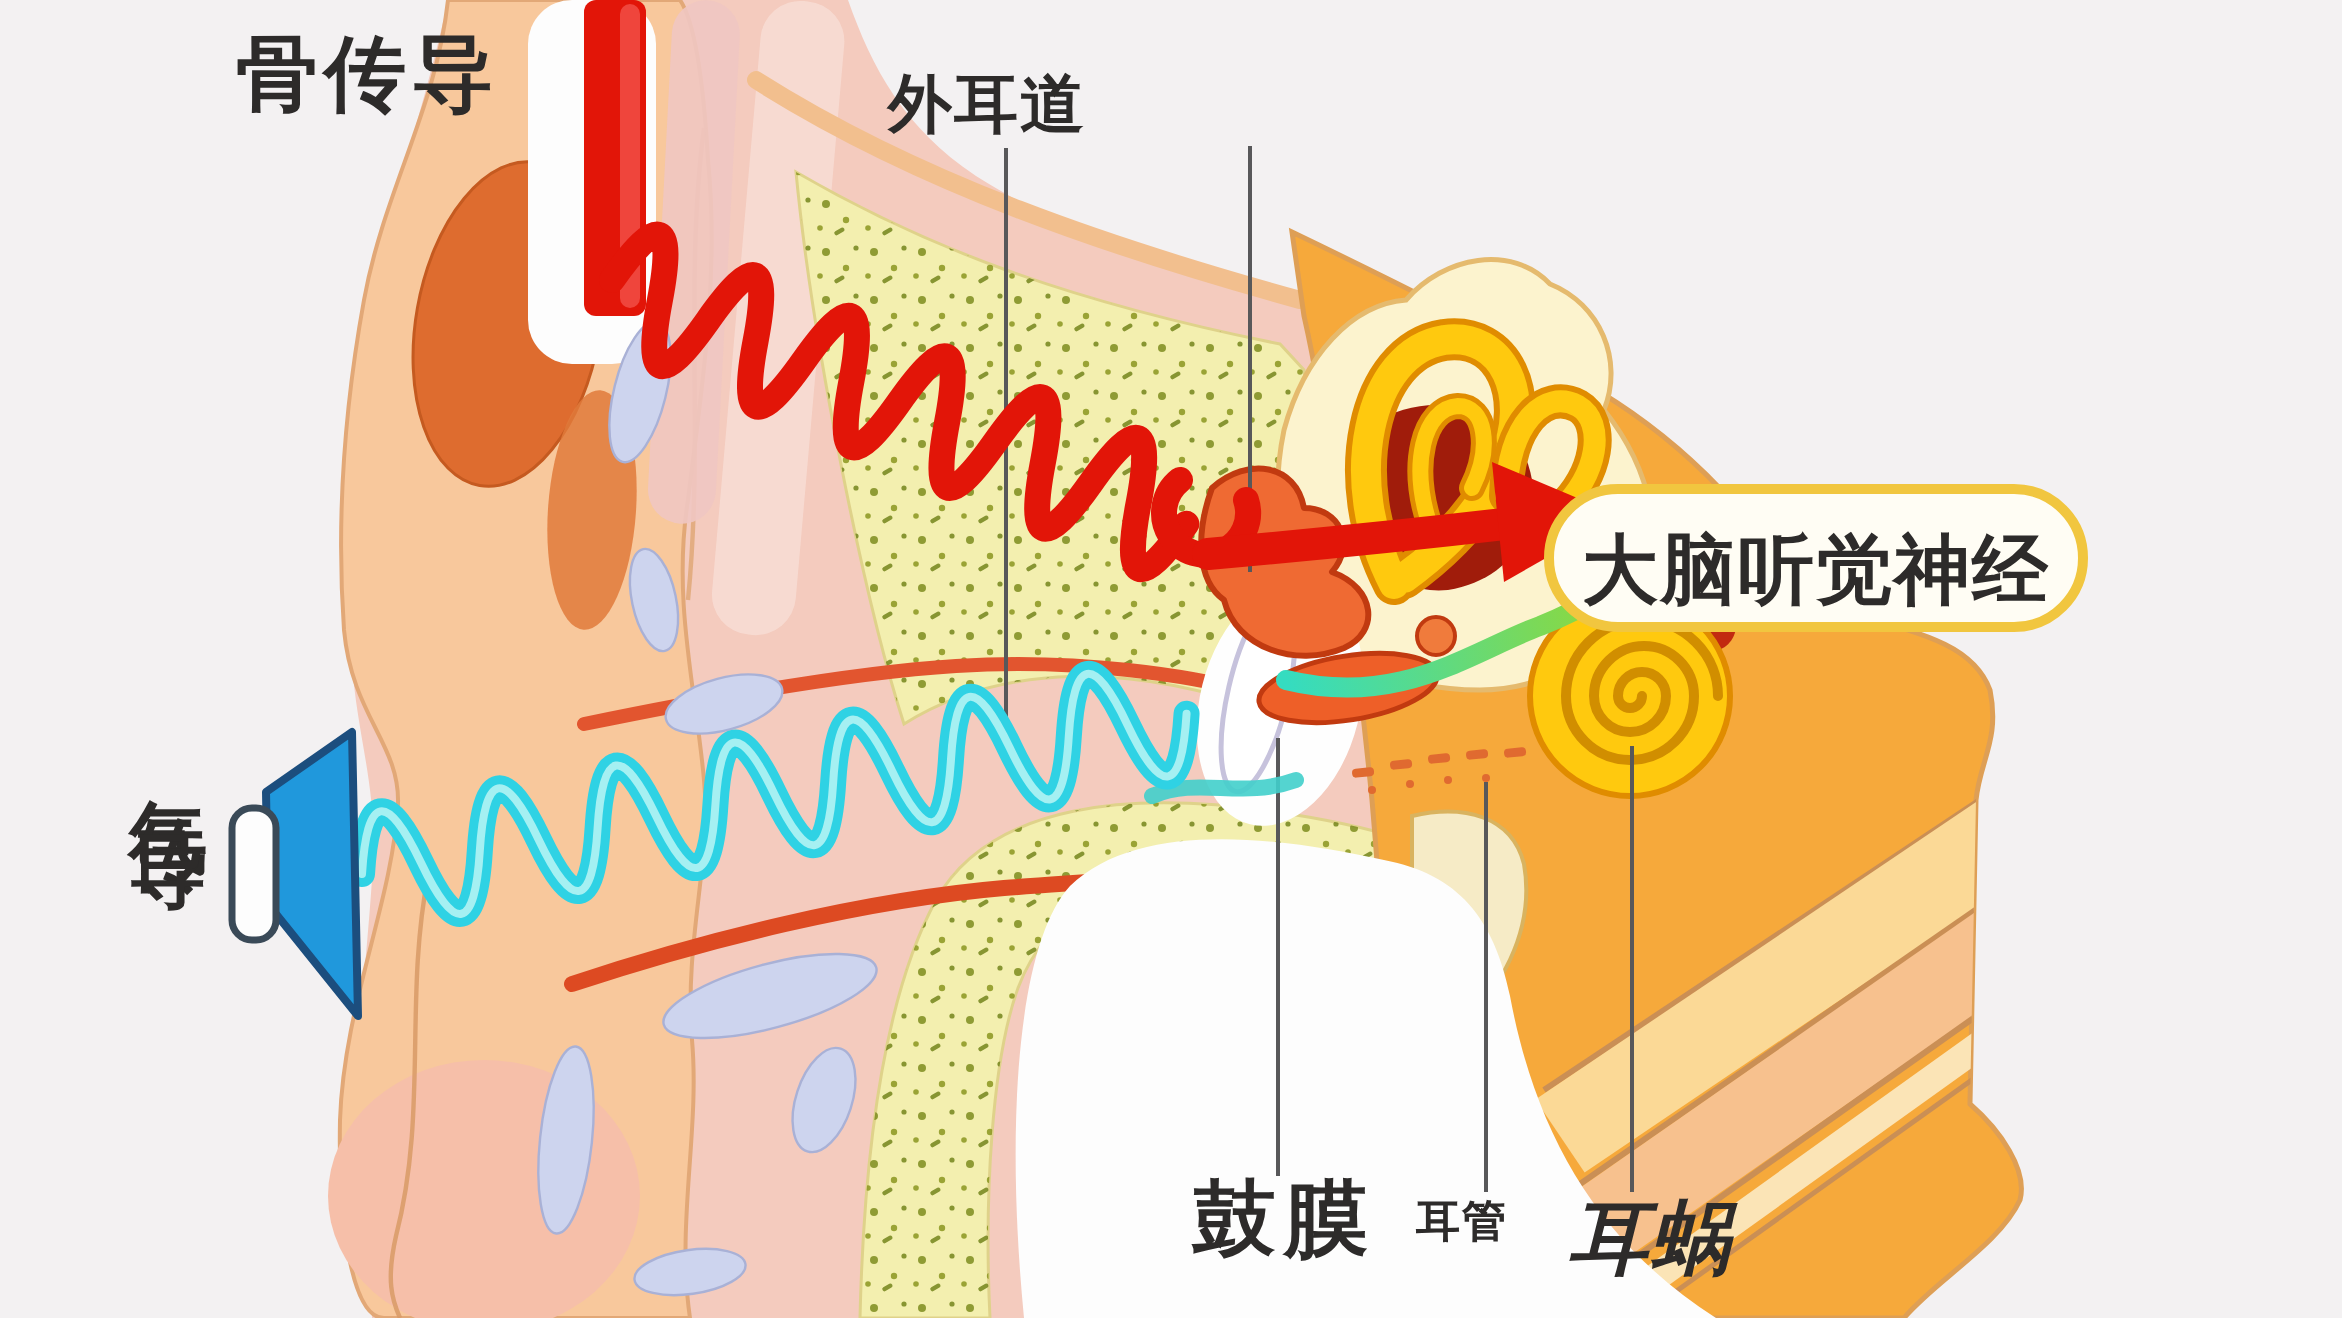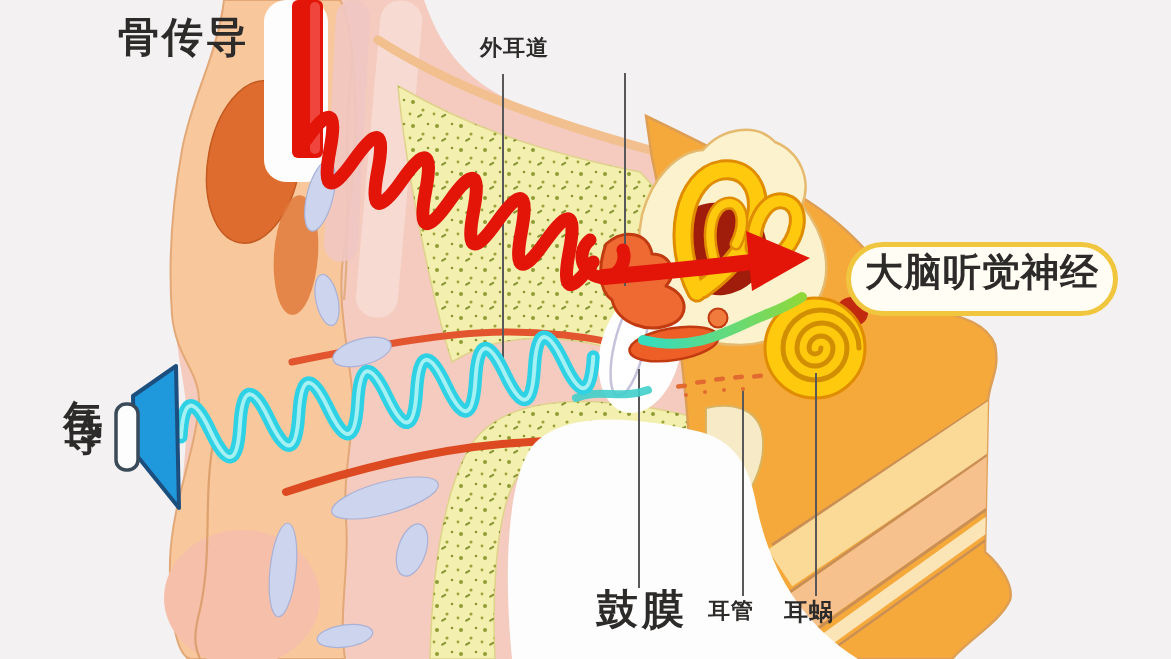--- a/index.html
+++ b/index.html
@@ -7,33 +7,33 @@
     position:relative;width:1171px;height:659px;overflow:hidden;
     background:#f3f1f2;
     font-family:"Liberation Sans","DejaVu Sans",sans-serif;
   }
   #stage svg{position:absolute;left:0;top:0;}
   .lbl{
     position:absolute;color:#2d2b2a;font-weight:700;line-height:1.05;
     white-space:nowrap;user-select:none;
   }
   .lbl-bone{left:118px;top:16px;font-size:41px;letter-spacing:3px;}
-  .lbl-canal{left:444px;top:36px;font-size:22px;letter-spacing:1px;margin-left:36px;}
+  .lbl-canal{left:444px;top:36px;font-size:32px;letter-spacing:1px;}
   .lbl-ossicles{left:566px;top:26px;font-size:39px;letter-spacing:2px;}
   .lbl-air{
     left:62px;top:368px;font-size:39px;letter-spacing:9px;
     writing-mode:vertical-rl;text-orientation:upright;
   }
   .lbl-eardrum{left:596px;top:588px;font-size:42px;letter-spacing:4px;}
   .lbl-eartube{left:708px;top:599px;font-size:22px;letter-spacing:1px;}
-  .lbl-cochlea{left:784px;top:599px;font-size:24px;letter-spacing:1px;}
+  .lbl-cochlea{left:784px;top:599px;font-size:40px;letter-spacing:1px;font-style:italic;}
   .capsule{
-    position:absolute;left:846px;top:242px;width:272px;height:74px;
+    position:absolute;left:772px;top:242px;width:272px;height:74px;
     box-sizing:border-box;border:5px solid #f1c63f;border-radius:40px;
-    background:#fffdf4;display:flex;align-items:flex-start;justify-content:center;
+    background:#fffdf4;display:flex;align-items:flex-end;justify-content:center;
     font-size:38px;font-weight:700;color:#2d2b2a;letter-spacing:1px;
   }
 </style>
 </head>
 <body>
 
 <div id="stage">
 
 <svg width="1171" height="659" viewBox="0 0 1171 659">
   <defs>

